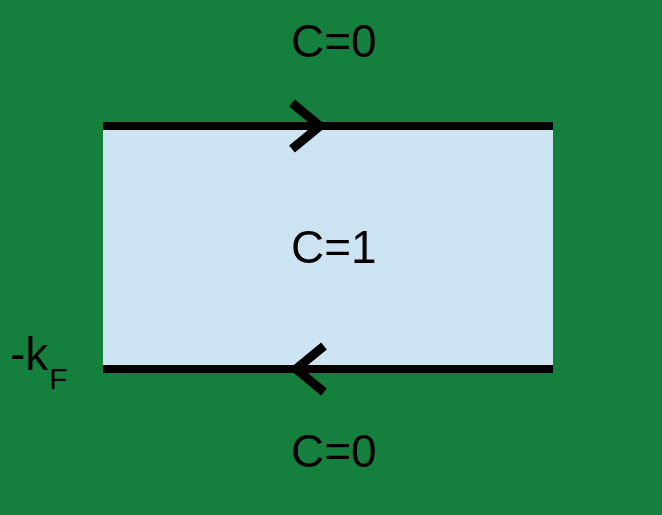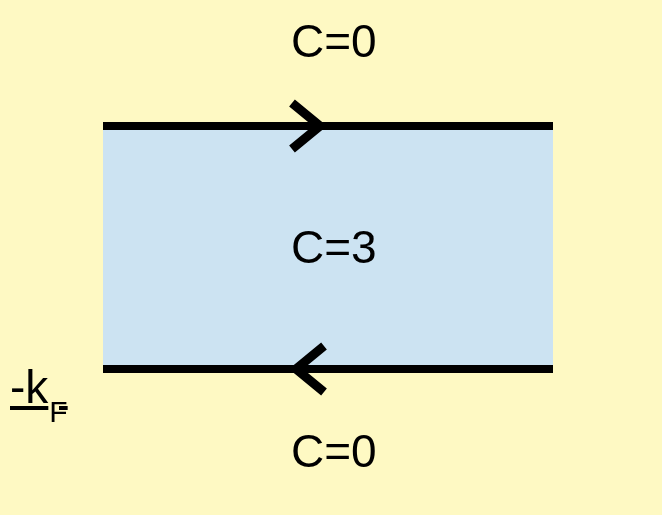--- a/index.html
+++ b/index.html
@@ -7,21 +7,21 @@
     padding: 0;
     background: #ffffff;
   }
   body {
     font-family: "Liberation Sans", sans-serif;
   }
   #figure-root {
     position: relative;
     width: 662px;
     height: 515px;
-    background: #fef9c3;
+    background: #15803d;
     overflow: hidden;
   }
   #figure-svg {
     position: absolute;
     left: 0;
     top: 0;
     width: 662px;
     height: 515px;
     display: block;
   }
@@ -46,21 +46,21 @@
     vertical-align: sub;
     line-height: 1;
     position: relative;
     top: 9px;
     left: 1px;
   }
   #label-c0-top   { left: 291px; top: 18px; }
   #label-c1-mid   { left: 291px; top: 224px; }
   #label-c0-bot   { left: 291px; top: 428px; }
   #label-kf-top   { left: 18px;  top: 100px; }
-  #label-kf-bot   { left: 10px;  top: 364px; text-decoration: underline; }
+  #label-kf-bot   { left: 10px;  top: 331px; }
 </style>
 </head>
 <body>
 
 <div id="figure-root">
 
   <svg id="figure-svg" viewBox="0 0 662 515" xmlns="http://www.w3.org/2000/svg">
 
     <rect x="103" y="130" width="450" height="235" fill="#cce3f2"></rect>
 
@@ -70,21 +70,21 @@
     </g>
 
     <g>
       <rect x="103" y="365" width="450" height="8" fill="#000000"></rect>
       <path d="M 324 346 L 296 369 L 324 392" fill="none" stroke="#000000" stroke-width="9" stroke-linecap="butt" stroke-linejoin="miter"></path>
     </g>
   </svg>
 
   <div class="label label-c" id="label-c0-top">C=0</div>
 
-  <div class="label label-c" id="label-c1-mid">C=3</div>
+  <div class="label label-c" id="label-c1-mid">C=1</div>
 
   <div class="label label-c" id="label-c0-bot">C=0</div>
 
 
   <div class="label label-k" id="label-kf-bot">
     <span>-k</span><span class="sub">F</span>
   </div>
 
 </div>
 

